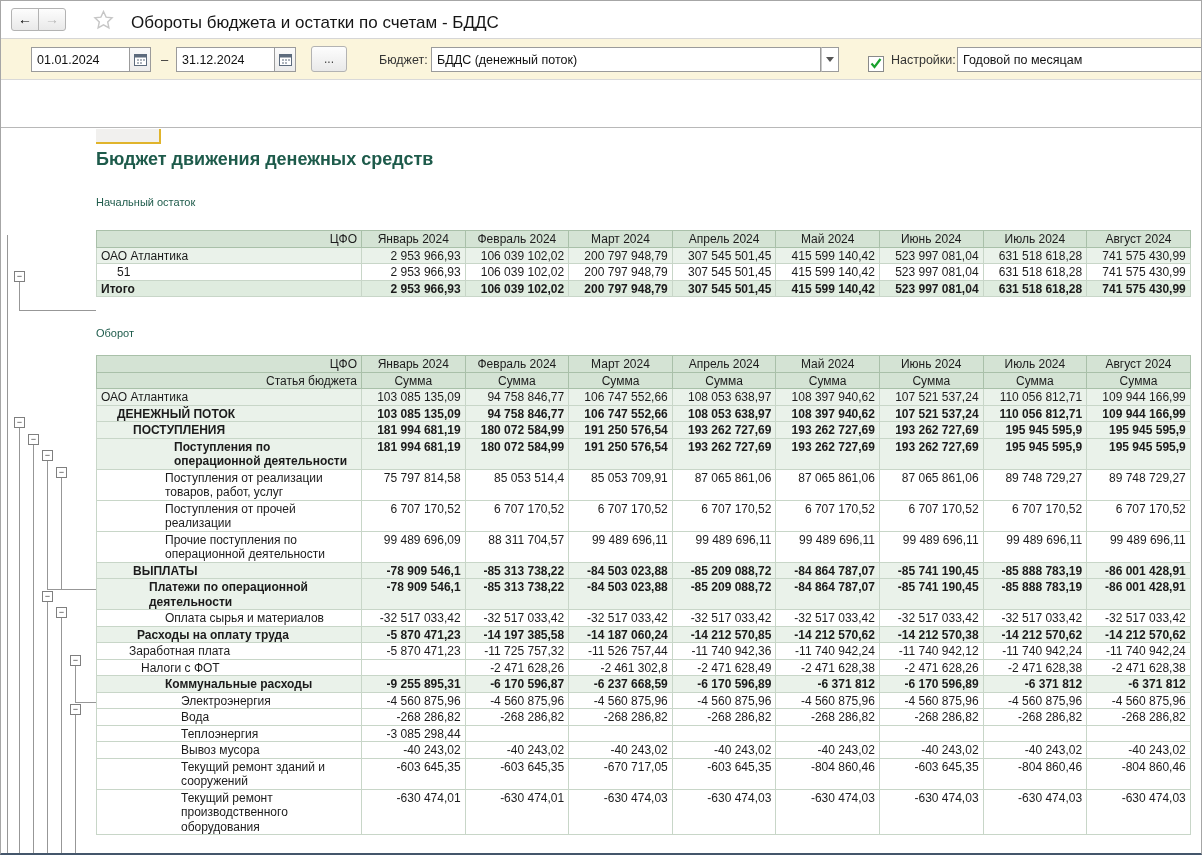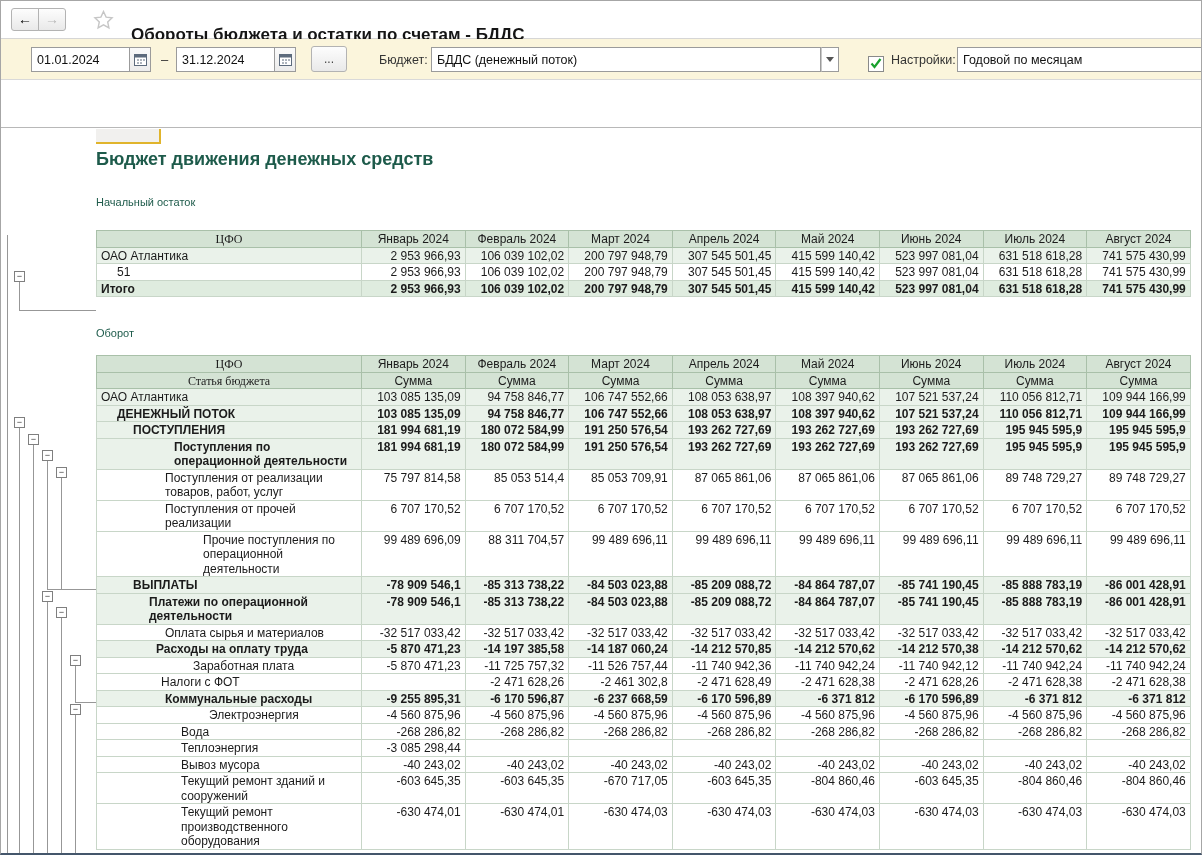--- a/index.html
+++ b/index.html
@@ -6,21 +6,21 @@
   .window{position:relative;width:1202px;height:855px;background:#fff;border:1px solid #a6a6a6;
     border-bottom:2px solid #44566b;box-sizing:border-box;overflow:hidden;}
   
   .titlebar{position:absolute;left:0;top:0;width:100%;height:38px;background:#fff;border-bottom:1px solid #d6d6d6;box-sizing:border-box;}
   .navgrp{position:absolute;left:10px;top:7px;display:flex;}
   .navbtn{width:28px;height:23px;border:1px solid #b3b3b3;background:linear-gradient(#fdfdfd,#e9e9e9);
     font-size:14px;line-height:21px;text-align:center;padding:0;cursor:pointer;}
   .navbtn.first{border-radius:3px 0 0 3px;}
   .navbtn.last{border-radius:0 3px 3px 0;margin-left:-1px;color:#b9b9b9;}
   .star{position:absolute;left:92px;top:9px;}
-  .apptitle{position:absolute;left:130px;top:24px;font-size:17px;color:#151515;white-space:nowrap;font-weight:bold;}
+  .apptitle{position:absolute;left:130px;top:12px;font-size:17px;color:#151515;white-space:nowrap;}
   
   .filterbar{position:absolute;left:0;top:38px;width:100%;height:41px;background:#fbf5dc;
     border-bottom:1px solid #d9d9d9;box-sizing:border-box;}
   .fitem{position:absolute;top:8px;height:25px;display:flex;align-items:center;}
   .tbx{height:25px;box-sizing:border-box;border:1px solid #9b9b9b;background:#fff;font-size:12.5px;
     font-family:"Liberation Sans",sans-serif;padding:0 5px;color:#111;}
   .calbtn{width:21px;height:25px;box-sizing:border-box;border:1px solid #9b9b9b;border-left:none;
     background:linear-gradient(#fafafa,#ececec);display:flex;align-items:center;justify-content:center;cursor:pointer;padding:0;}
   .flabel{font-size:12.5px;color:#333;}
   .dash{font-size:13px;color:#333;}
@@ -53,21 +53,21 @@
     border-right:2px solid #e0b42c;border-bottom:2px solid #e0b42c;}
   .content{margin-left:95px;width:1094px;}
   .rtitle{padding-top:21px;font-size:18px;font-weight:bold;color:#1e5b4b;}
   .rsection{margin-top:26px;font-size:11px;color:#1e5b4b;}
   .s2{margin-top:30px;}
   table.rep{border-collapse:collapse;table-layout:fixed;width:1094px;margin-top:22px;font-size:12px;color:#1b1b1b;
     border:1px solid #8fa88f;}
   .s2 + table.rep{margin-top:16px;}
   table.rep th{background:#d4e3d4;font-weight:normal;text-align:center;border:1px solid #a9c0a9;
     padding:1px 4px 0;line-height:14.5px;color:#1c1c1c;}
-  table.rep th.hl{text-align:center;font-family:Liberation Serif, serif;}
+  table.rep th.hl{text-align:right;}
   table.rep td{border:1px solid #c8d6c8;padding:1px 4px 0;line-height:14.5px;vertical-align:top;overflow:hidden;}
   td.num{text-align:right;white-space:nowrap;}
   tr.grp-row td{background:#eaf2ea;}
   tr.b td{font-weight:bold;}
   tr.total td{background:#dfecdf;font-weight:bold;border-top:1px solid #8fa88f;}
   
   .vline,.hline{position:absolute;background:#979797;}
   .vline{width:1px;}
   .hline{height:1px;}
   .gbox{position:absolute;width:11px;height:11px;box-sizing:border-box;border:1px solid #7f7f7f;background:#fff;
@@ -442,21 +442,21 @@
               <td class="num">6 707 170,52</td>
               <td class="num">6 707 170,52</td>
               <td class="num">6 707 170,52</td>
               <td class="num">6 707 170,52</td>
               <td class="num">6 707 170,52</td>
               <td class="num">6 707 170,52</td>
               <td class="num">6 707 170,52</td>
               <td class="num">6 707 170,52</td>
             </tr>
             <tr class="">
-              <td style="padding-left:106px">Прочие поступления по операционной деятельности</td>
+              <td style="padding-left:68px">Прочие поступления по операционной деятельности</td>
               <td class="num">99 489 696,09</td>
               <td class="num">88 311 704,57</td>
               <td class="num">99 489 696,11</td>
               <td class="num">99 489 696,11</td>
               <td class="num">99 489 696,11</td>
               <td class="num">99 489 696,11</td>
               <td class="num">99 489 696,11</td>
               <td class="num">99 489 696,11</td>
             </tr>
             <tr class="grp-row b">
@@ -486,43 +486,43 @@
               <td class="num">-32 517 033,42</td>
               <td class="num">-32 517 033,42</td>
               <td class="num">-32 517 033,42</td>
               <td class="num">-32 517 033,42</td>
               <td class="num">-32 517 033,42</td>
               <td class="num">-32 517 033,42</td>
               <td class="num">-32 517 033,42</td>
               <td class="num">-32 517 033,42</td>
             </tr>
             <tr class="grp-row b">
-              <td style="padding-left:59px">Расходы на оплату труда</td>
+              <td style="padding-left:40px">Расходы на оплату труда</td>
               <td class="num">-5 870 471,23</td>
               <td class="num">-14 197 385,58</td>
               <td class="num">-14 187 060,24</td>
               <td class="num">-14 212 570,85</td>
               <td class="num">-14 212 570,62</td>
               <td class="num">-14 212 570,38</td>
               <td class="num">-14 212 570,62</td>
               <td class="num">-14 212 570,62</td>
             </tr>
             <tr class="">
-              <td style="padding-left:96px">Заработная плата</td>
+              <td style="padding-left:32px">Заработная плата</td>
               <td class="num">-5 870 471,23</td>
               <td class="num">-11 725 757,32</td>
               <td class="num">-11 526 757,44</td>
               <td class="num">-11 740 942,36</td>
               <td class="num">-11 740 942,24</td>
               <td class="num">-11 740 942,12</td>
               <td class="num">-11 740 942,24</td>
               <td class="num">-11 740 942,24</td>
             </tr>
             <tr class="">
-              <td style="padding-left:64px">Налоги с ФОТ</td>
+              <td style="padding-left:44px">Налоги с ФОТ</td>
               <td class="num"></td>
               <td class="num">-2 471 628,26</td>
               <td class="num">-2 461 302,8</td>
               <td class="num">-2 471 628,49</td>
               <td class="num">-2 471 628,38</td>
               <td class="num">-2 471 628,26</td>
               <td class="num">-2 471 628,38</td>
               <td class="num">-2 471 628,38</td>
             </tr>
             <tr class="grp-row b">
@@ -530,21 +530,21 @@
               <td class="num">-9 255 895,31</td>
               <td class="num">-6 170 596,87</td>
               <td class="num">-6 237 668,59</td>
               <td class="num">-6 170 596,89</td>
               <td class="num">-6 371 812</td>
               <td class="num">-6 170 596,89</td>
               <td class="num">-6 371 812</td>
               <td class="num">-6 371 812</td>
             </tr>
             <tr class="">
-              <td style="padding-left:112px">Электроэнергия</td>
+              <td style="padding-left:84px">Электроэнергия</td>
               <td class="num">-4 560 875,96</td>
               <td class="num">-4 560 875,96</td>
               <td class="num">-4 560 875,96</td>
               <td class="num">-4 560 875,96</td>
               <td class="num">-4 560 875,96</td>
               <td class="num">-4 560 875,96</td>
               <td class="num">-4 560 875,96</td>
               <td class="num">-4 560 875,96</td>
             </tr>
             <tr class="">

